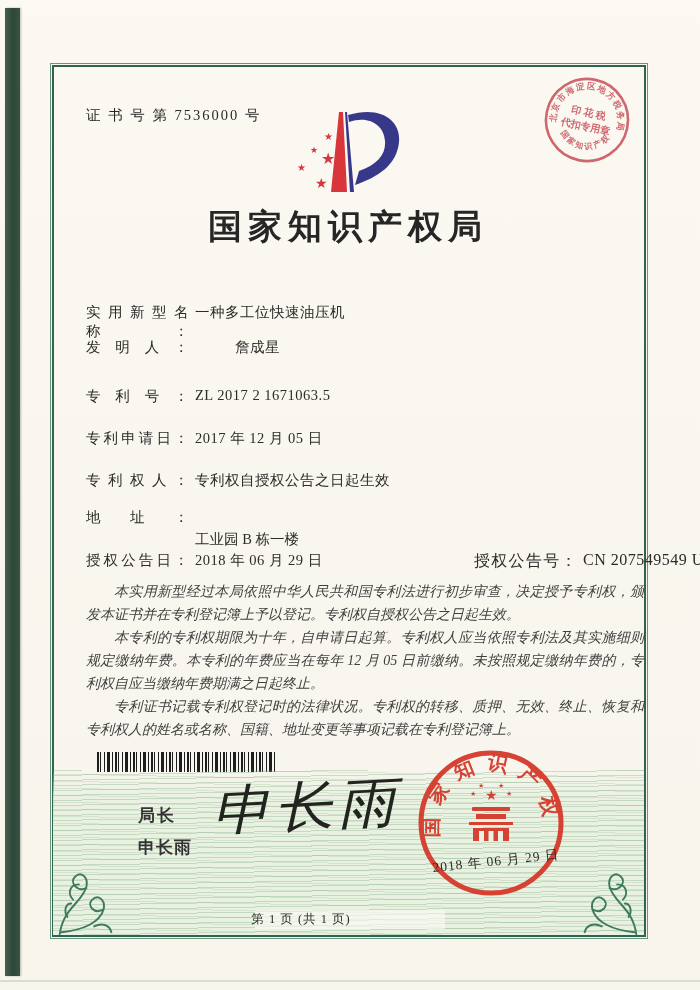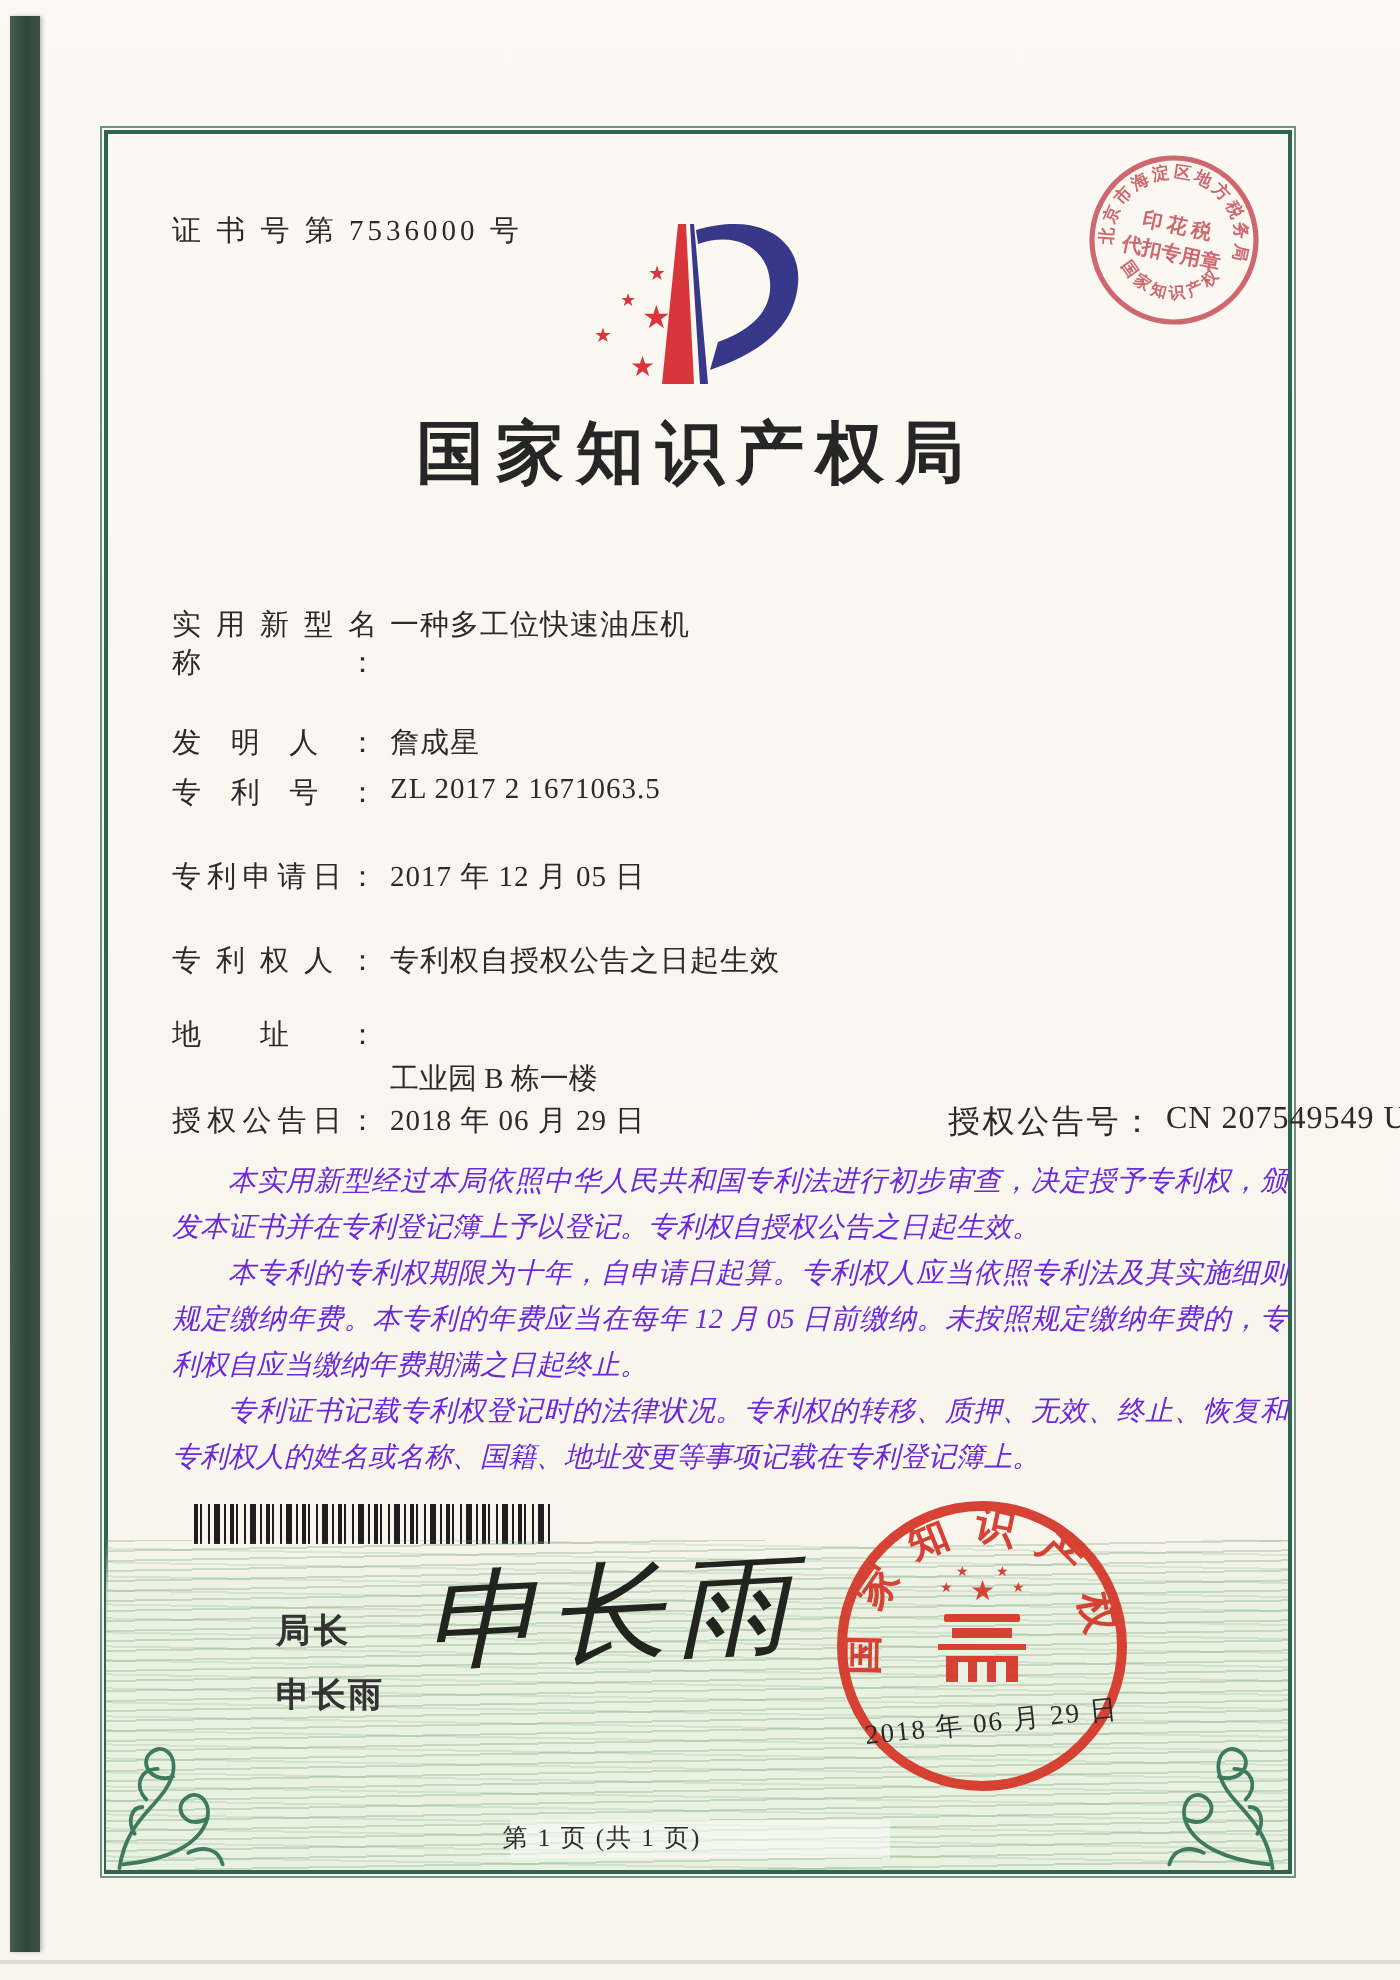--- a/index.html
+++ b/index.html
@@ -22,21 +22,21 @@
     letter-spacing:6px;color:#262626;}
   
   .row{position:absolute;left:86px;display:flex;font-size:14.5px;color:#2b2b2b;}
   .row .lbl{width:103px;text-align:justify;text-align-last:justify;margin-right:6px;letter-spacing:.5px;}
   .row .val{white-space:pre;letter-spacing:.5px;}
   .addr2{left:195px;top:530px;font-size:14.5px;color:#2b2b2b;}
   .grant-right{position:absolute;left:362px;top:0;display:flex;font-size:16px;margin-left:26px;}
   .grant-right .lbl{letter-spacing:.5px;margin-right:6px;}
   
   .paras{left:86px;top:580px;width:558px;font-size:14px;line-height:23px;text-align:justify;
-    font-style:italic;color:#6d28d9;}
+    font-style:italic;color:#404040;}
   .paras p{margin:0;text-indent:2em;}
   
   .barcode{left:97px;top:752px;width:180px;height:20px;
     background:repeating-linear-gradient(90deg,#1d1d1d 0 2px,transparent 2px 3px,#1d1d1d 3px 4px,
       transparent 4px 7px,#1d1d1d 7px 8px,transparent 8px 10px,#1d1d1d 10px 13px,transparent 13px 15px,
       #1d1d1d 15px 16px,transparent 16px 18px);}
   
   .guilloche{left:53px;top:770px;width:591px;height:165px;
     background-image:
       repeating-linear-gradient(179deg,rgba(110,160,112,.30) 0 1px,rgba(0,0,0,0) 1px 5px),
@@ -94,21 +94,21 @@
   <text x="56" y="52" text-anchor="middle" font-size="10" fill="#c9545e" font-weight="bold">印 花 税</text>
   <text x="56" y="66" text-anchor="middle" font-size="10" fill="#c9545e" font-weight="bold">代扣专用章</text>
 </svg>
 
 <div class="abs title">国家知识产权局</div>
 
 <div class="row" style="top:303px;">
   <span class="lbl">实用新型名称：</span>
   <span class="val">一种多工位快速油压机</span>
 </div>
-<div class="row" style="top:362px;">
+<div class="row" style="top:338px;gap:40px;">
   <span class="lbl">发明人：</span>
   <span class="val">詹成星</span>
 </div>
 <div class="row" style="top:387px;">
   <span class="lbl">专利号：</span>
   <span class="val">ZL 2017 2 1671063.5</span>
 </div>
 <div class="row" style="top:429px;">
   <span class="lbl">专利申请日：</span>
   <span class="val">2017 年 12 月 05 日</span>

